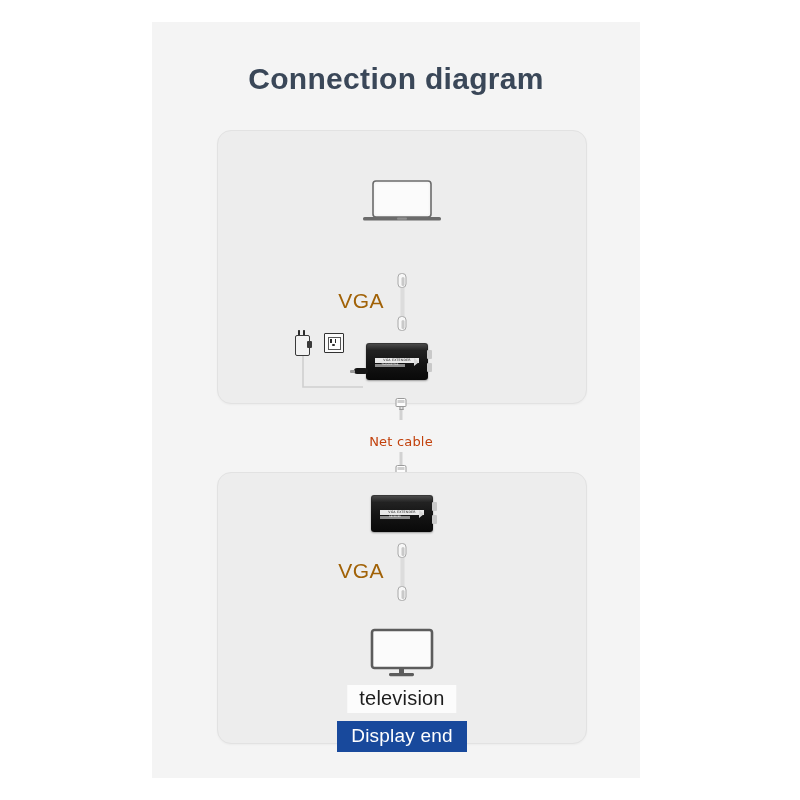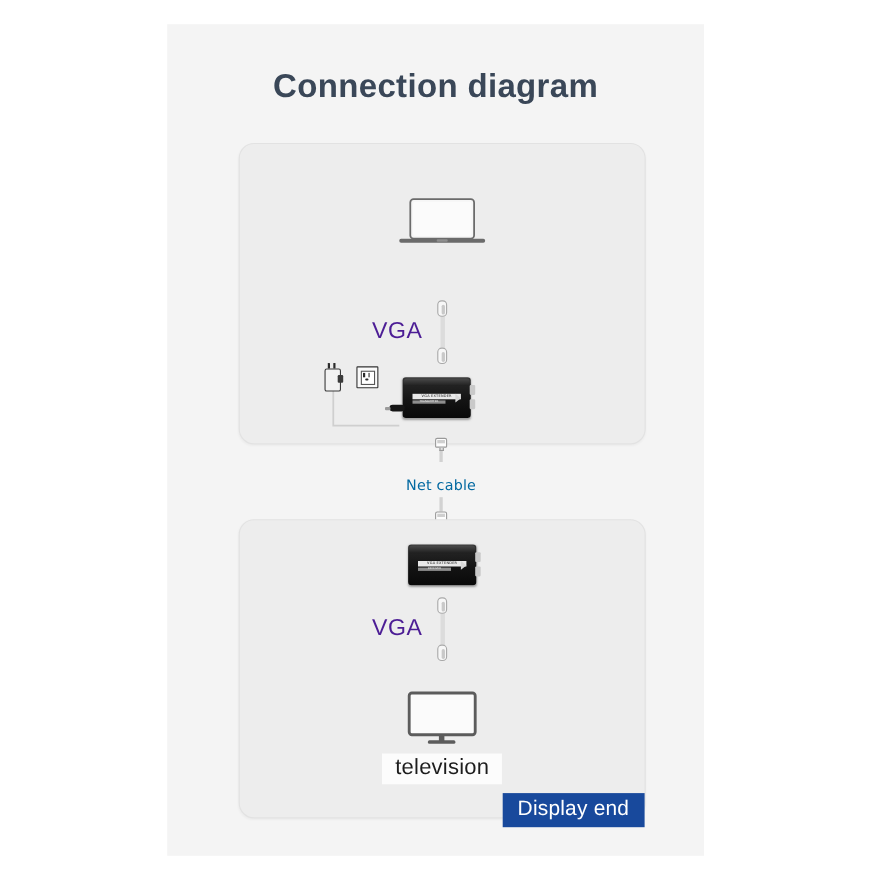--- a/index.html
+++ b/index.html
@@ -77,26 +77,26 @@
   .label-chip.highlight{
     background:#18499c;
     color:#ffffff;
     padding:4px 14px 5px 14px;
     font-size:19px;
   }
 
   
   .vga-text{
     font-size:21px;
-    color:#4c1d95;
+    color:#a16207;
     letter-spacing:.5px;
   }
   .netcable-text{
     font-size:13px;
-    color:#0369a1;
+    color:#c2410c;
     letter-spacing:.2px;
     font-family:"DejaVu Sans",sans-serif;
   }
 
   
   .laptop{position:absolute;left:50%;transform:translateX(-50%);}
 
   
   .tv{position:absolute;left:50%;transform:translateX(-50%);}
 
@@ -396,19 +396,19 @@
           <rect x="2" y="2" width="60" height="38" rx="2.5" ry="2.5" fill="#fbfbfb" stroke="#5c5c5c" stroke-width="2.6"></rect>
           <rect x="29" y="40" width="5" height="6" fill="#5c5c5c"></rect>
           <rect x="19" y="45" width="25" height="3.2" rx="1.4" ry="1.4" fill="#5c5c5c"></rect>
         </svg>
       </div>
 
       <div class="ctr" style="top:212px;">
         <span class="label-chip tv">television</span>
       </div>
 
-      <div class="ctr" style="top:248px;text-align:right;">
+      <div class="ctr" style="top:248px;">
         <span class="label-chip highlight">Display end</span>
       </div>
     </div>
 
   </div>
 </div>
 
 </body></html>

